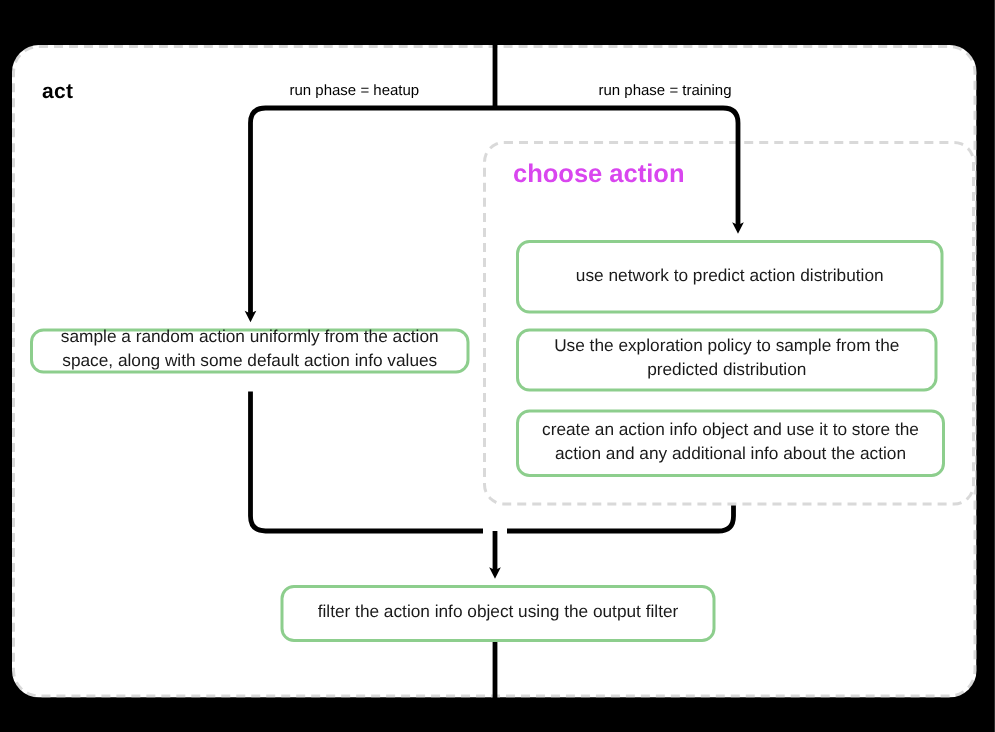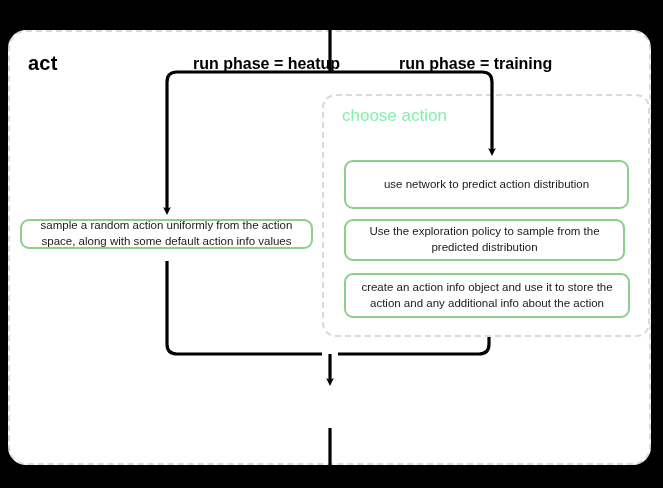--- a/index.html
+++ b/index.html
@@ -24,21 +24,21 @@
     height: 435px;
     background: #ffffff;
     border: 2px dashed #d9d9d9;
     border-radius: 18px;
     box-sizing: border-box;
   }
   #panel-title {
     position: absolute;
     left: 28px;
     top: 52px;
-    font-size: 20px;
+    font-size: 14px;
     font-weight: bold;
     color: #000000;
     letter-spacing: 0.2px;
   }
   
   #inner-panel {
     position: absolute;
     left: 322px;
     top: 94px;
     width: 328px;
@@ -47,22 +47,22 @@
     border: 2px dashed #d9d9d9;
     border-radius: 14px;
     box-sizing: border-box;
   }
   #inner-title {
     position: absolute;
     left: 342px;
     top: 105px;
     width: 120px;
     font-size: 17px;
-    font-weight: normal;
-    color: #86efac;
+    font-weight: bold;
+    color: #d946ef;
     line-height: 1.28;
   }
   
   .node {
     position: absolute;
     background: #ffffff;
     border: 2px solid #8dce8d;
     border-radius: 9px;
     box-sizing: border-box;
     display: flex;
@@ -83,22 +83,22 @@
   
   #edges {
     position: absolute;
     left: 0; top: 0;
     width: 663px; height: 488px;
     pointer-events: none;
   }
   
   .edge-label {
     position: absolute;
-    font-size: 16px;
-    font-weight: bold;
+    font-size: 10px;
+    font-weight: normal;
     color: #000000;
     white-space: nowrap;
   }
   #label-heatup   { left: 193px; top: 55px; }
   #label-training { left: 355px; top: 55px; padding-left: 44px; }
 </style>
 </head>
 <body>
 
 <div id="canvas">
@@ -138,14 +138,15 @@
   <div class="edge-label" id="label-training">run phase = training</div>
 
   <div class="node" id="node-heatup-sample">sample a random action uniformly from the action space, along with some default action info values</div>
 
   <div class="node" id="node-predict-dist">use network to predict action distribution</div>
 
   <div class="node" id="node-exploration">Use the exploration policy to sample from the predicted distribution</div>
 
   <div class="node" id="node-action-info">create an action info object and use it to store the action and any additional info about the action</div>
 
+  <div class="node" id="node-output-filter">filter the action info object using the output filter</div>
 
 </div>
 
 </body></html>

